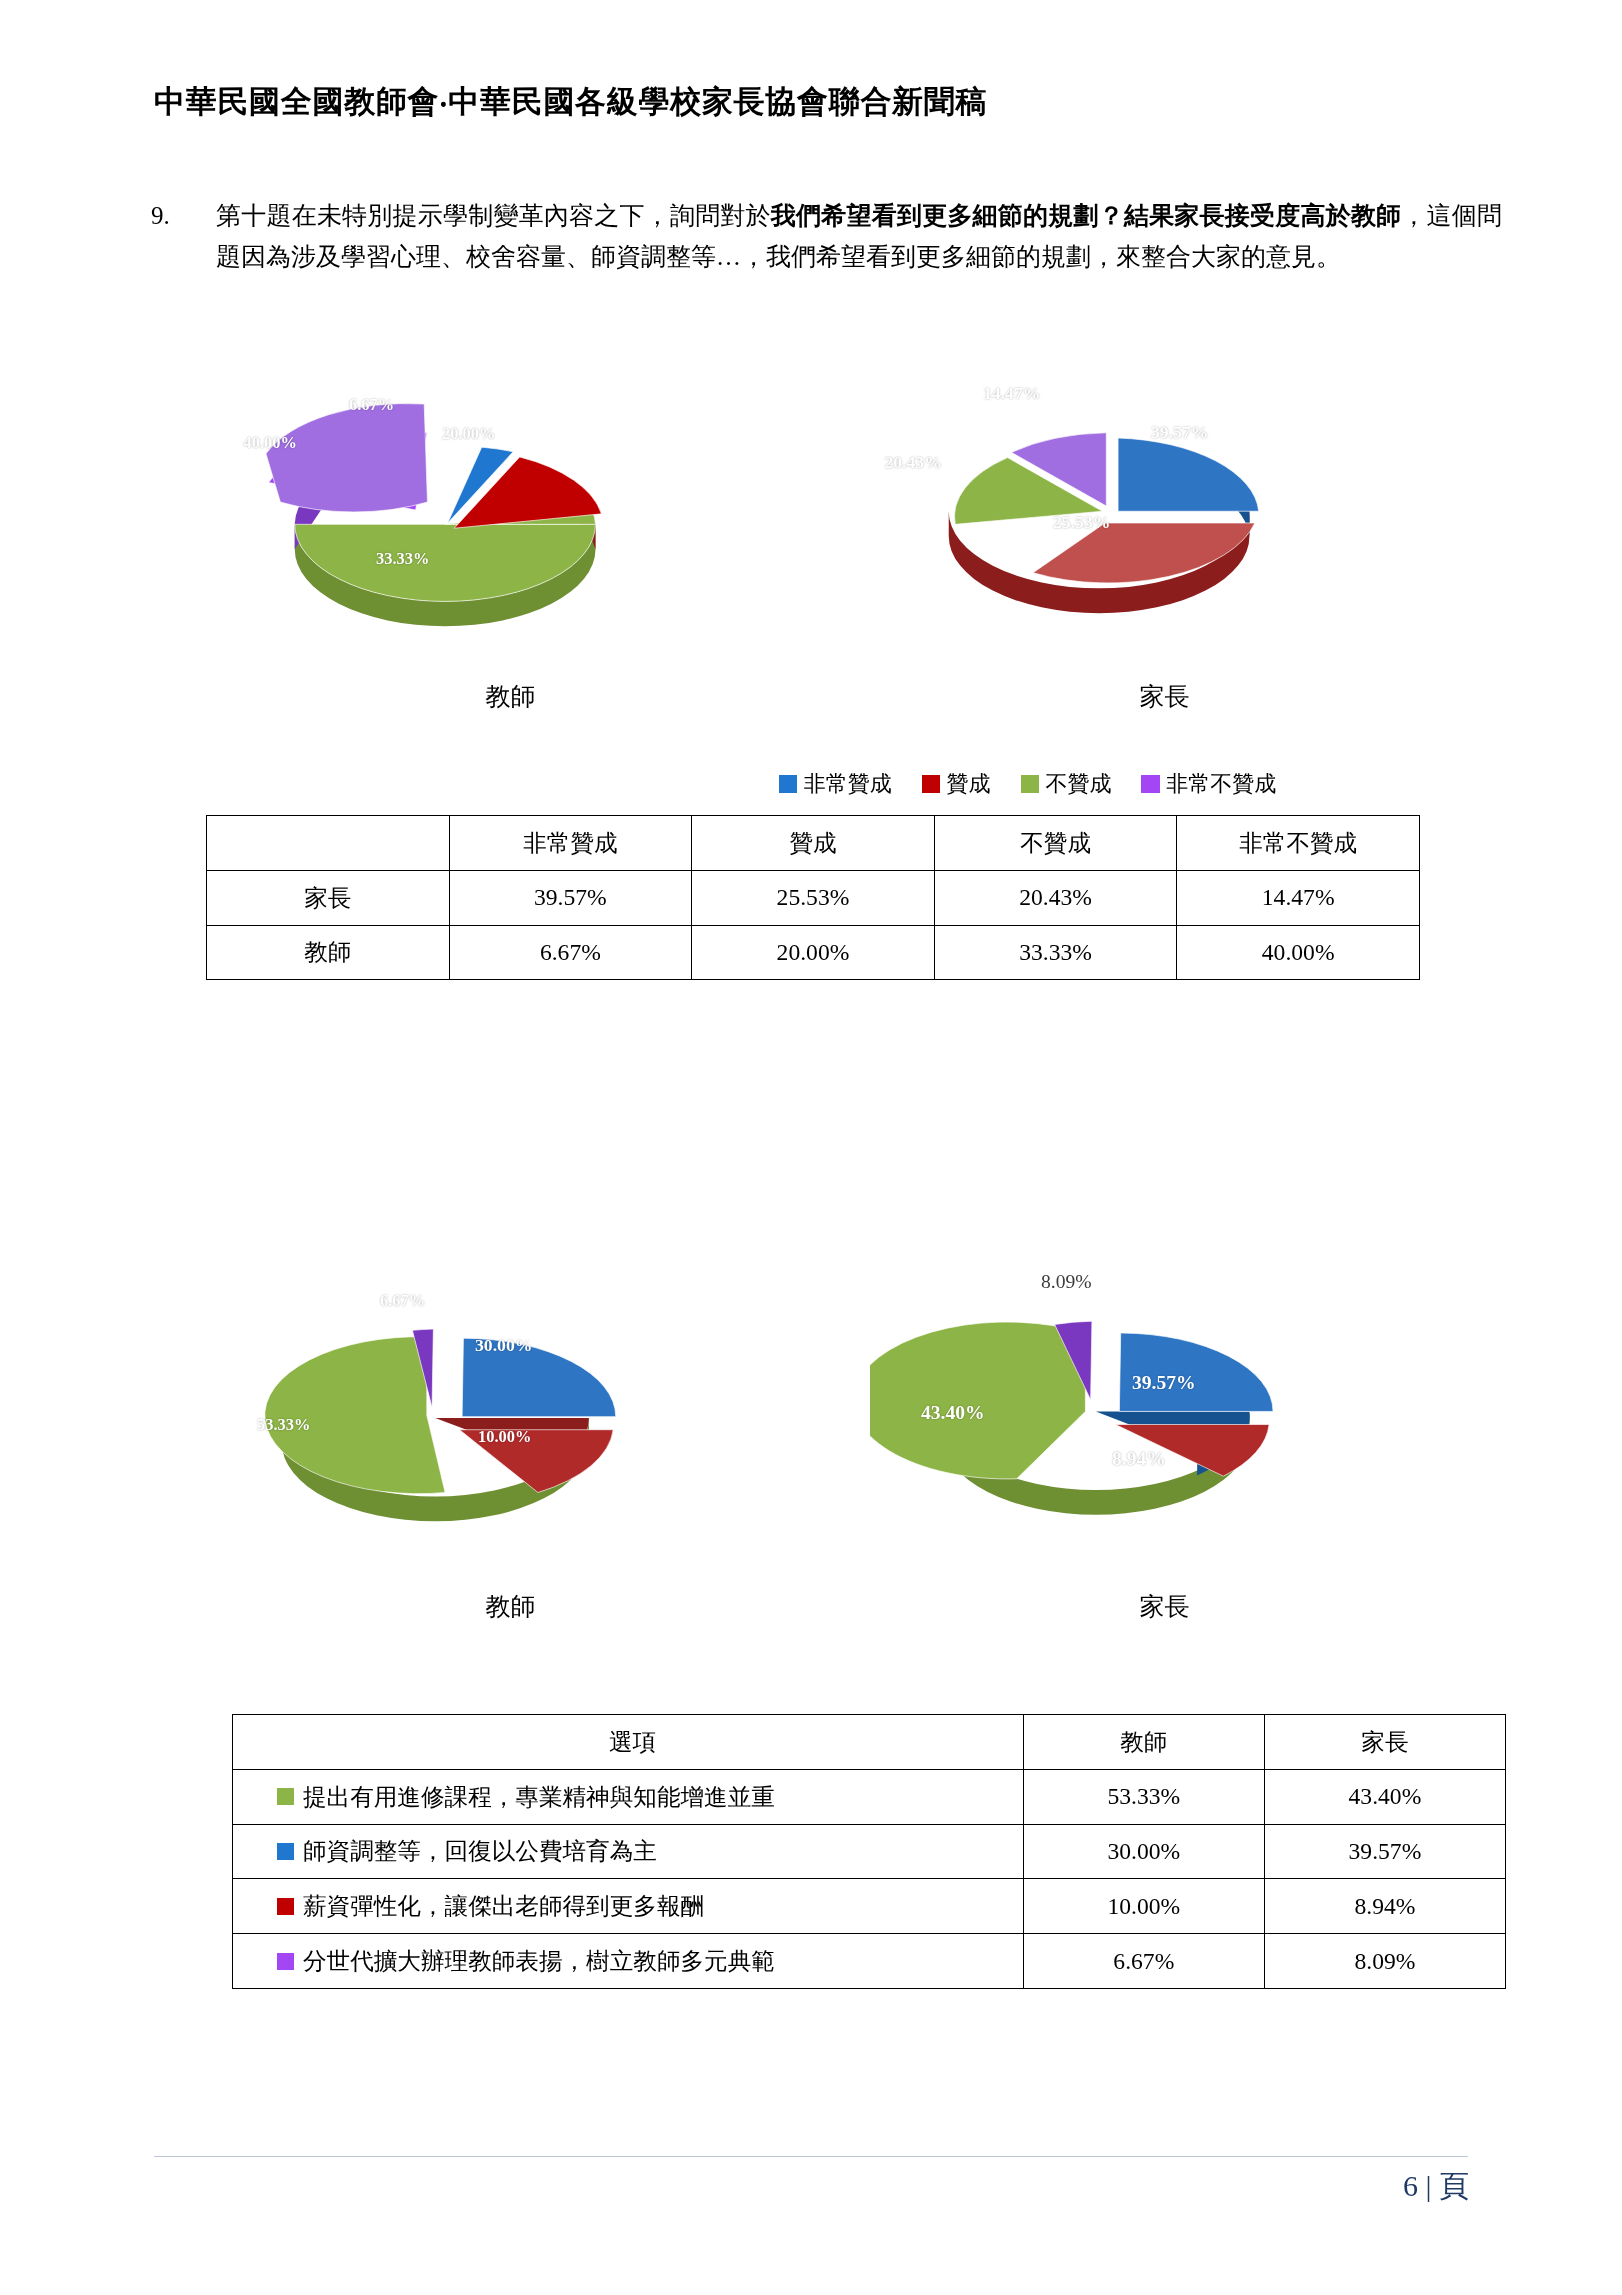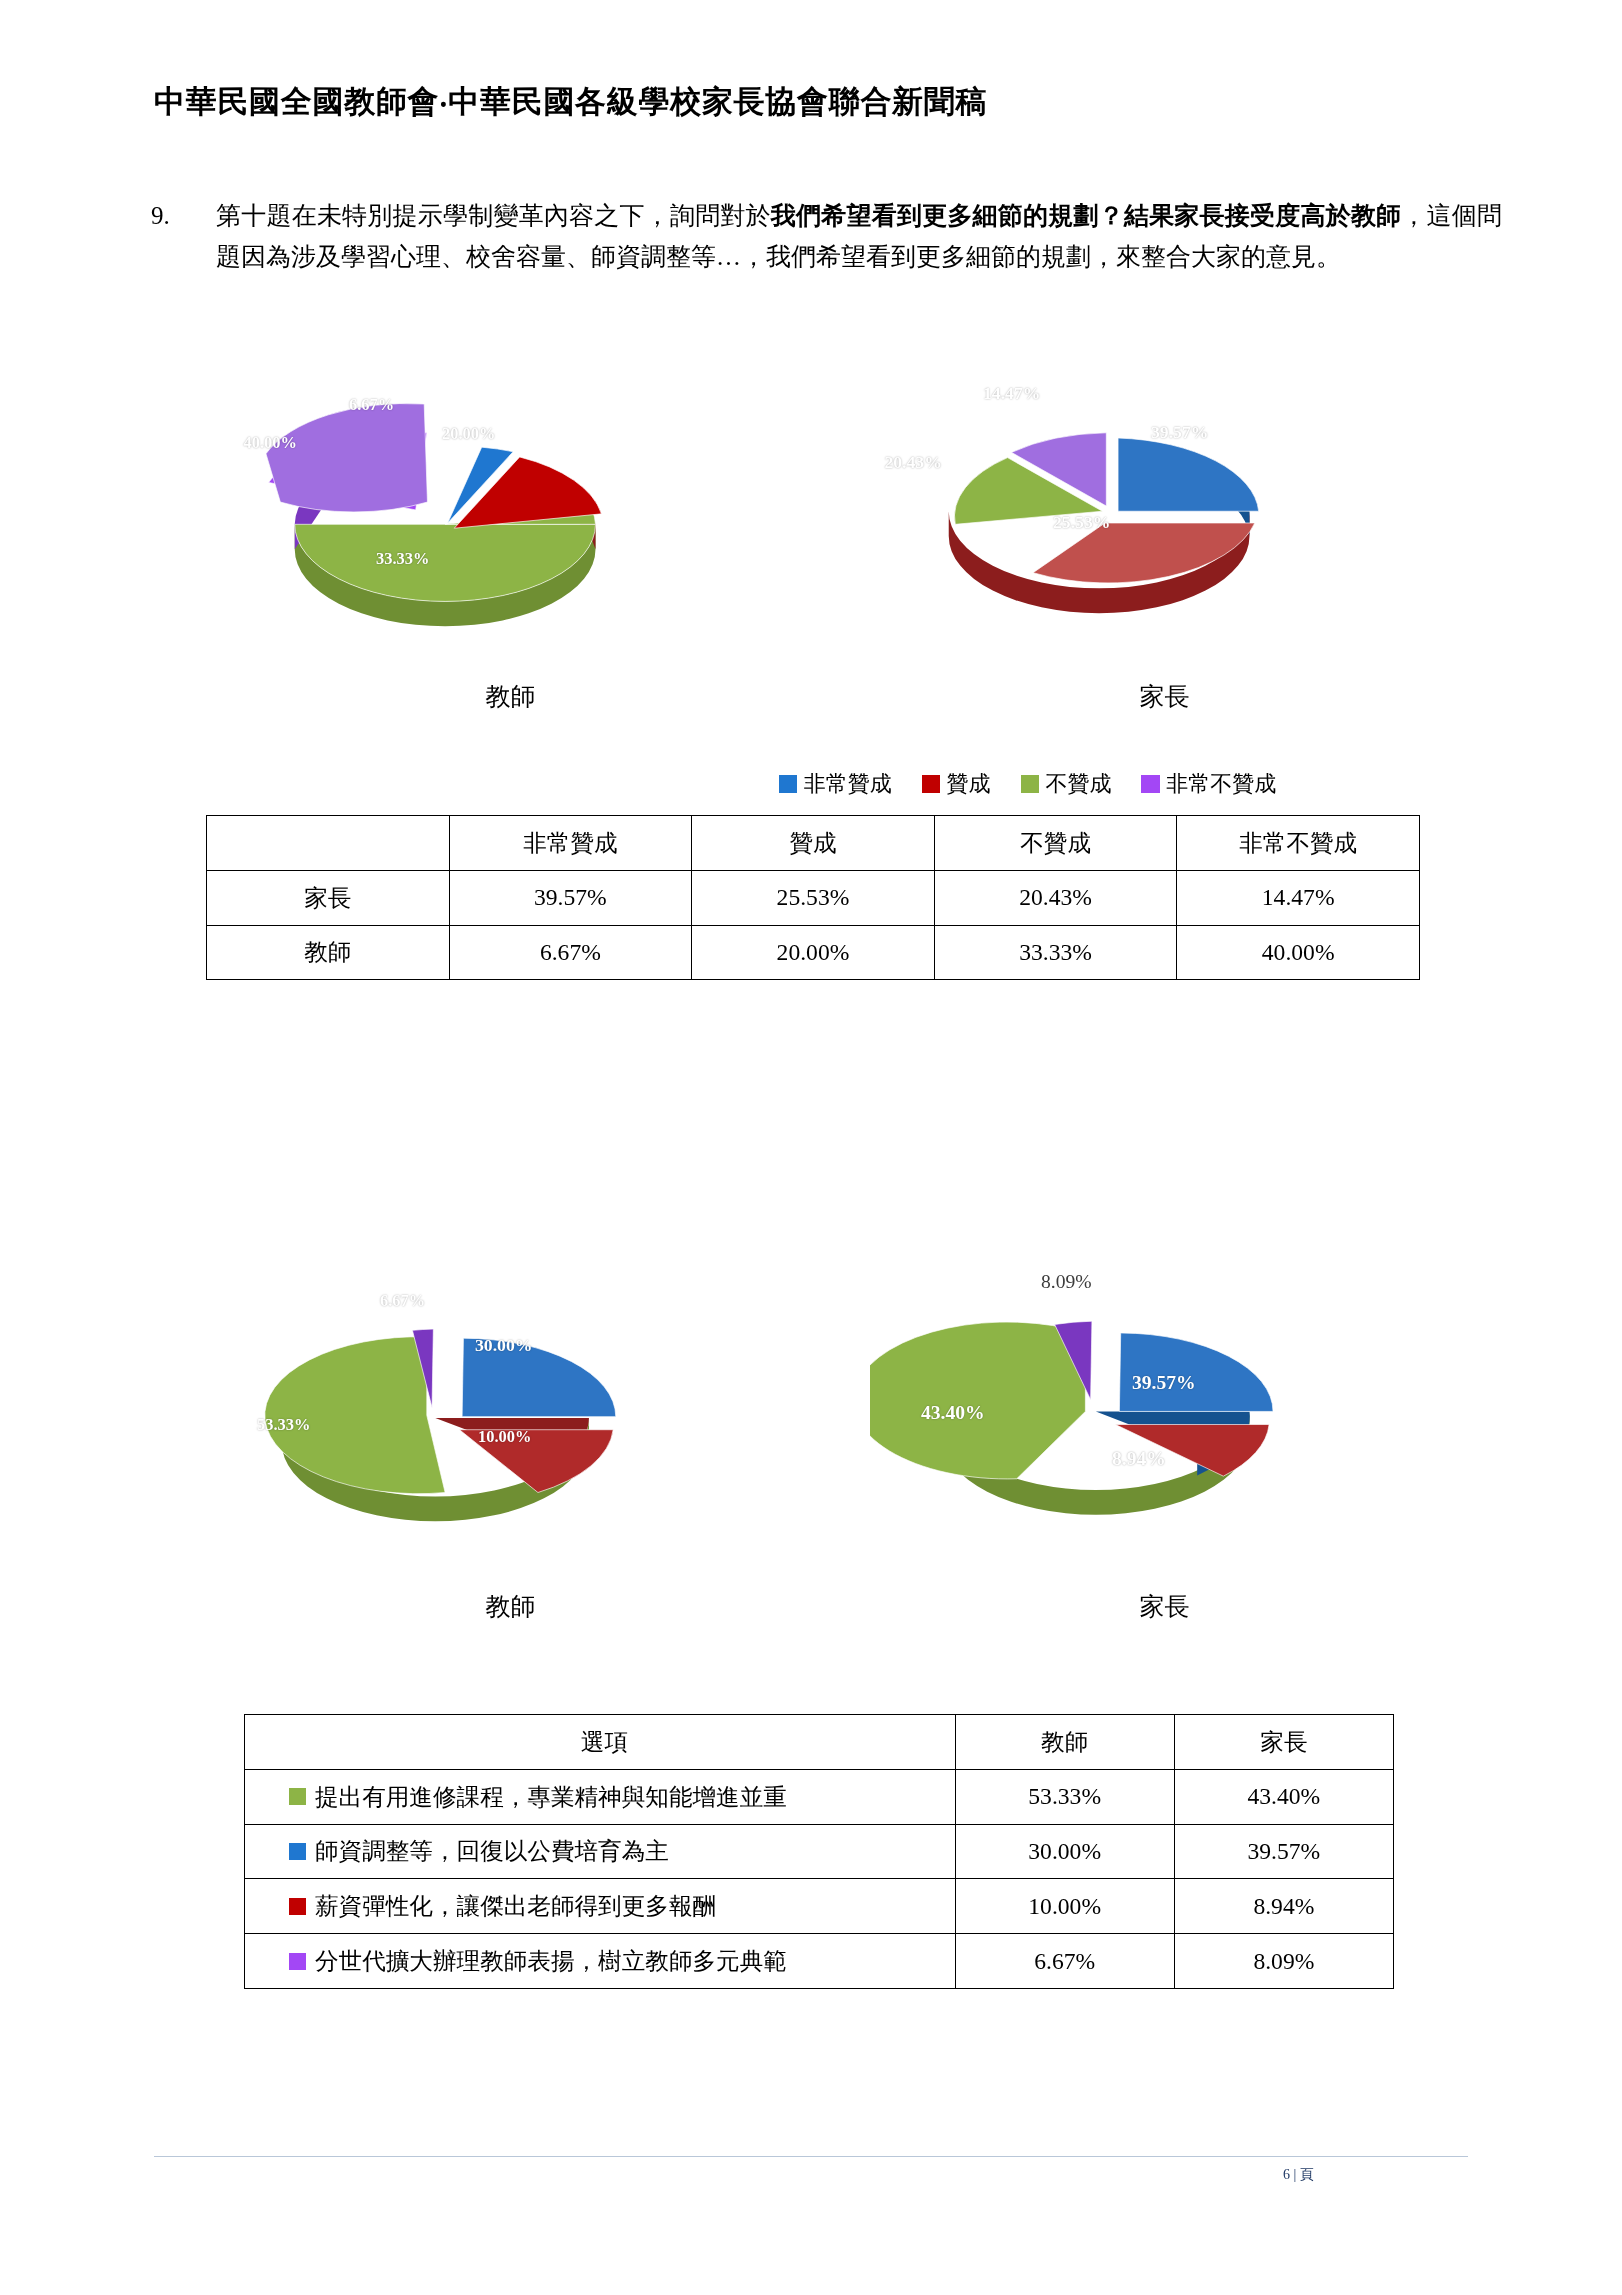--- a/index.html
+++ b/index.html
@@ -112,41 +112,42 @@
   table.tbl td, table.tbl th {
     border: 1.3px solid #000;
     text-align: center;
     font-weight: normal;
     padding: 3.9px 2.6px;
     height: 46px;
   }
   #tbl1 { top: 815px; left: 206px; width: 1214px; }
   #tbl1 td, #tbl1 th { width: 20%; }
 
-  #tbl2 { top: 1714px; left: 244px; width: 1150px; }
+  #tbl2 { top: 1714px; left: 232px; width: 1274px; }
   #tbl2 .c-opt { width: 733px; text-align: left; padding-left: 11.8px; }
   #tbl2 .c-num { width: 222px; }
   #tbl2 .hdr td { text-align: center; }
   .opt-cell { display: flex; align-items: center; gap: 9.2px; margin-left: 32px; }
   .opt-sw { width: 17px; height: 17px; flex: 0 0 17px; display: inline-block; }
 
   
   .footer-rule {
     position: absolute;
     left: 154px;
     width: 1314px;
     top: 2156px;
     border-top: 1.3px solid #b9c7d8;
   }
   .footer-num {
     position: absolute;
     top: 2166px;
     left: 1283px;
     width: 186px;
-    font-size: 14px;
+    text-align: right;
+    font-size: 30px;
     color: #1f3864;
   }
   .footer-num .pg { color: #1f3864; font-weight: normal; }
 </style>
 </head>
 <body>
 
 <div class="page">
 
   <div class="doc-header">中華民國全國教師會‧中華民國各級學校家長協會聯合新聞稿</div>

